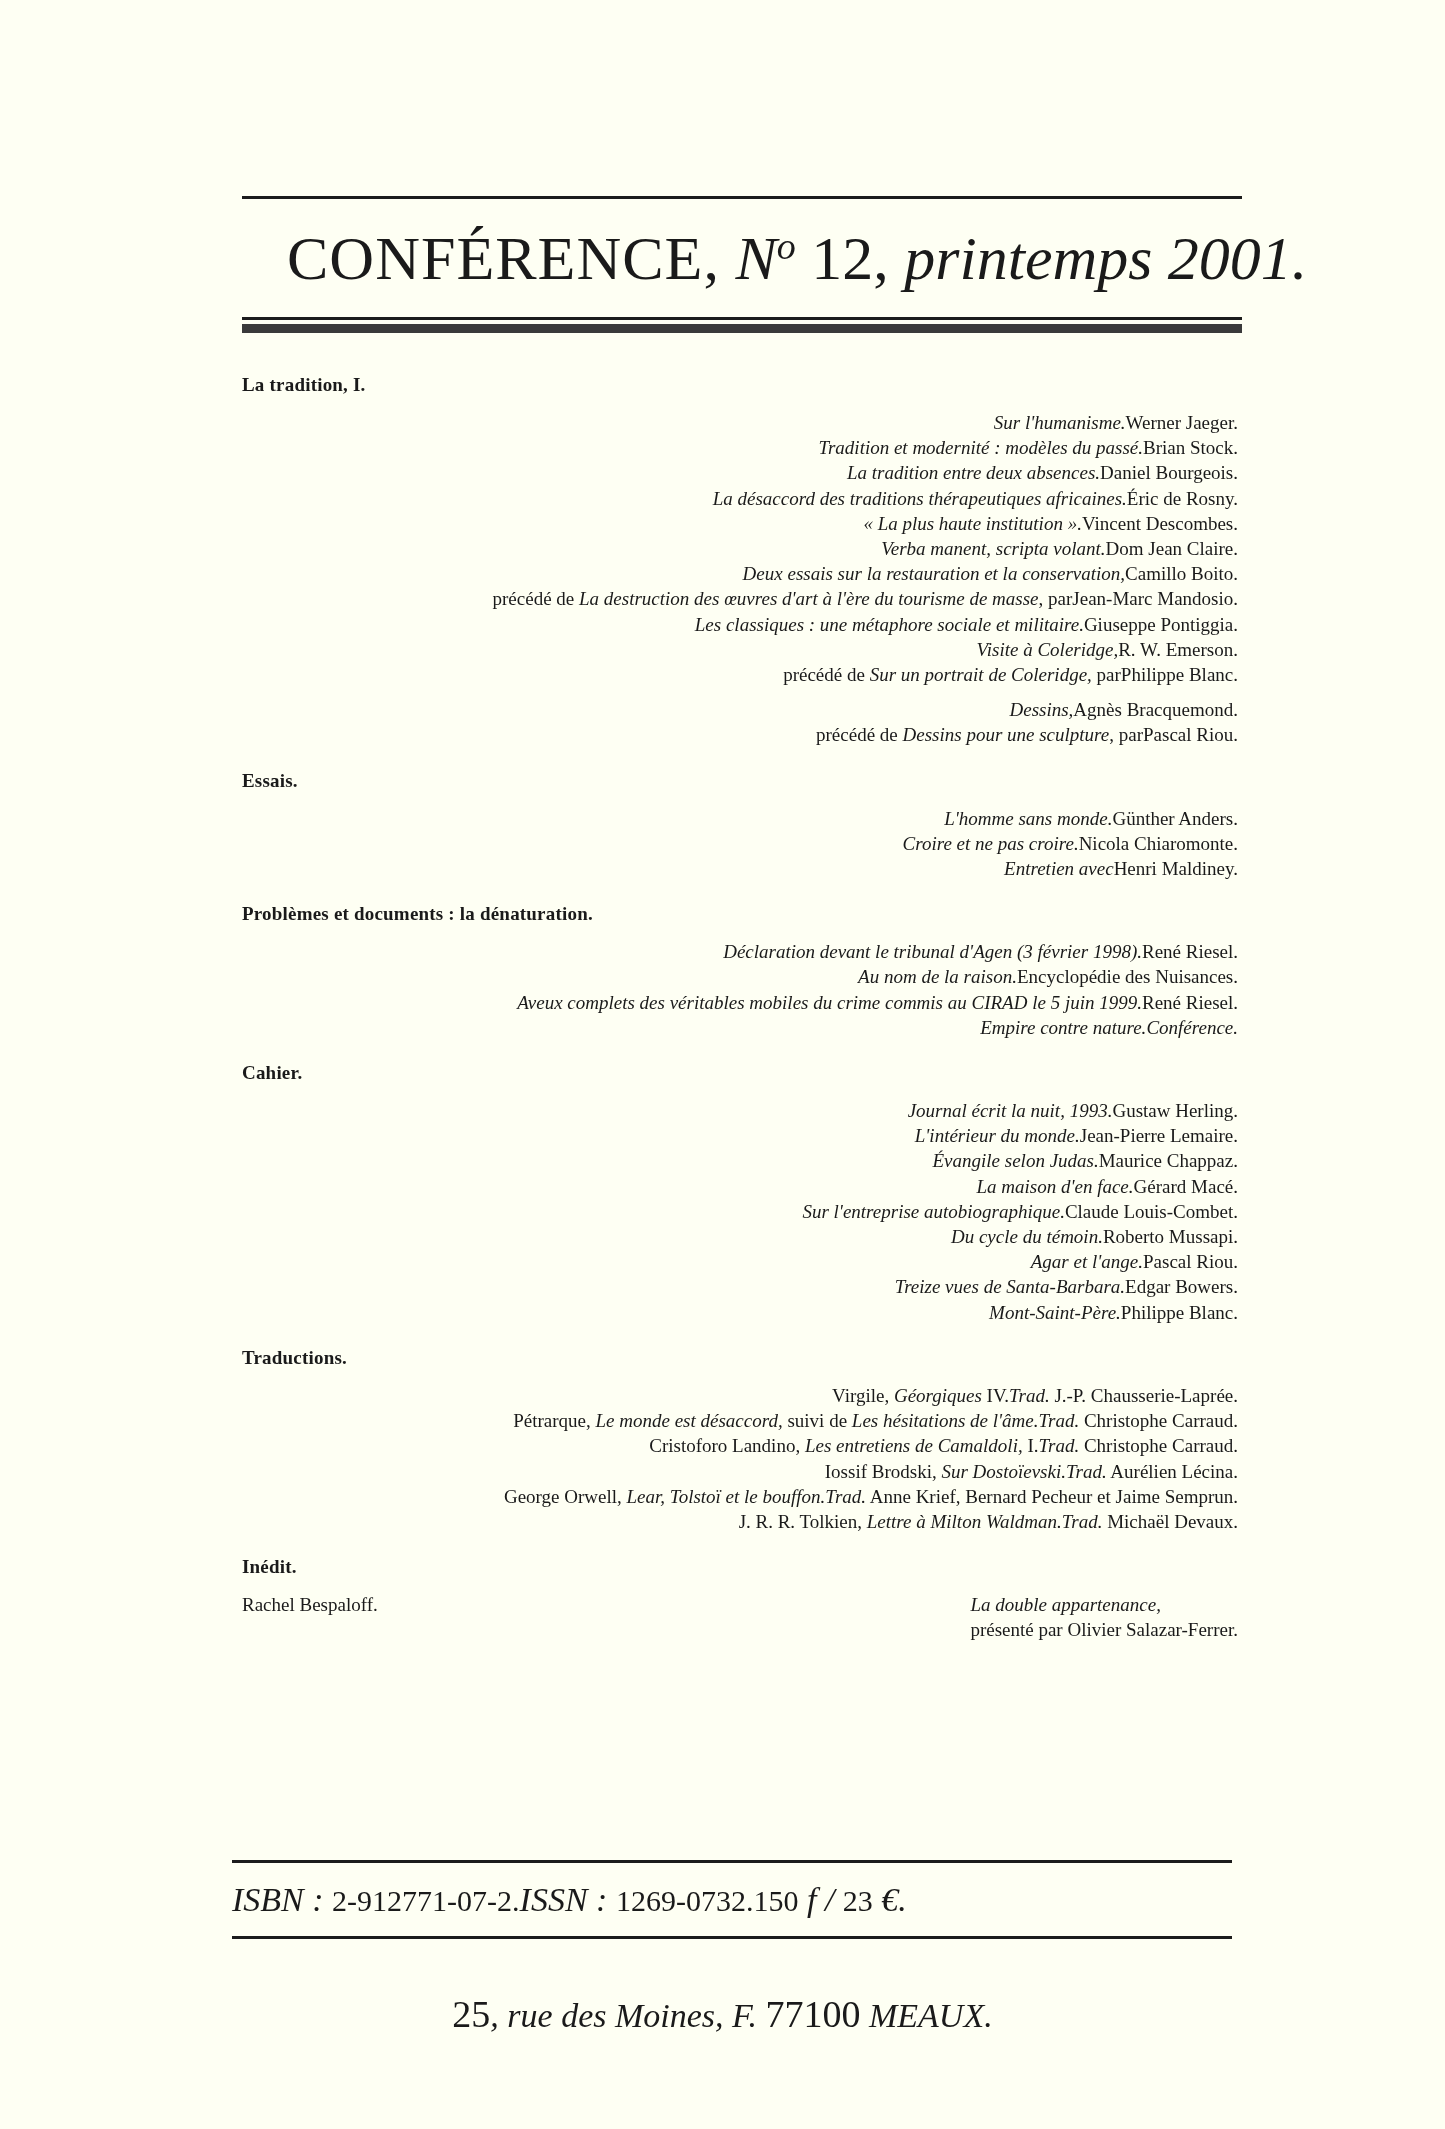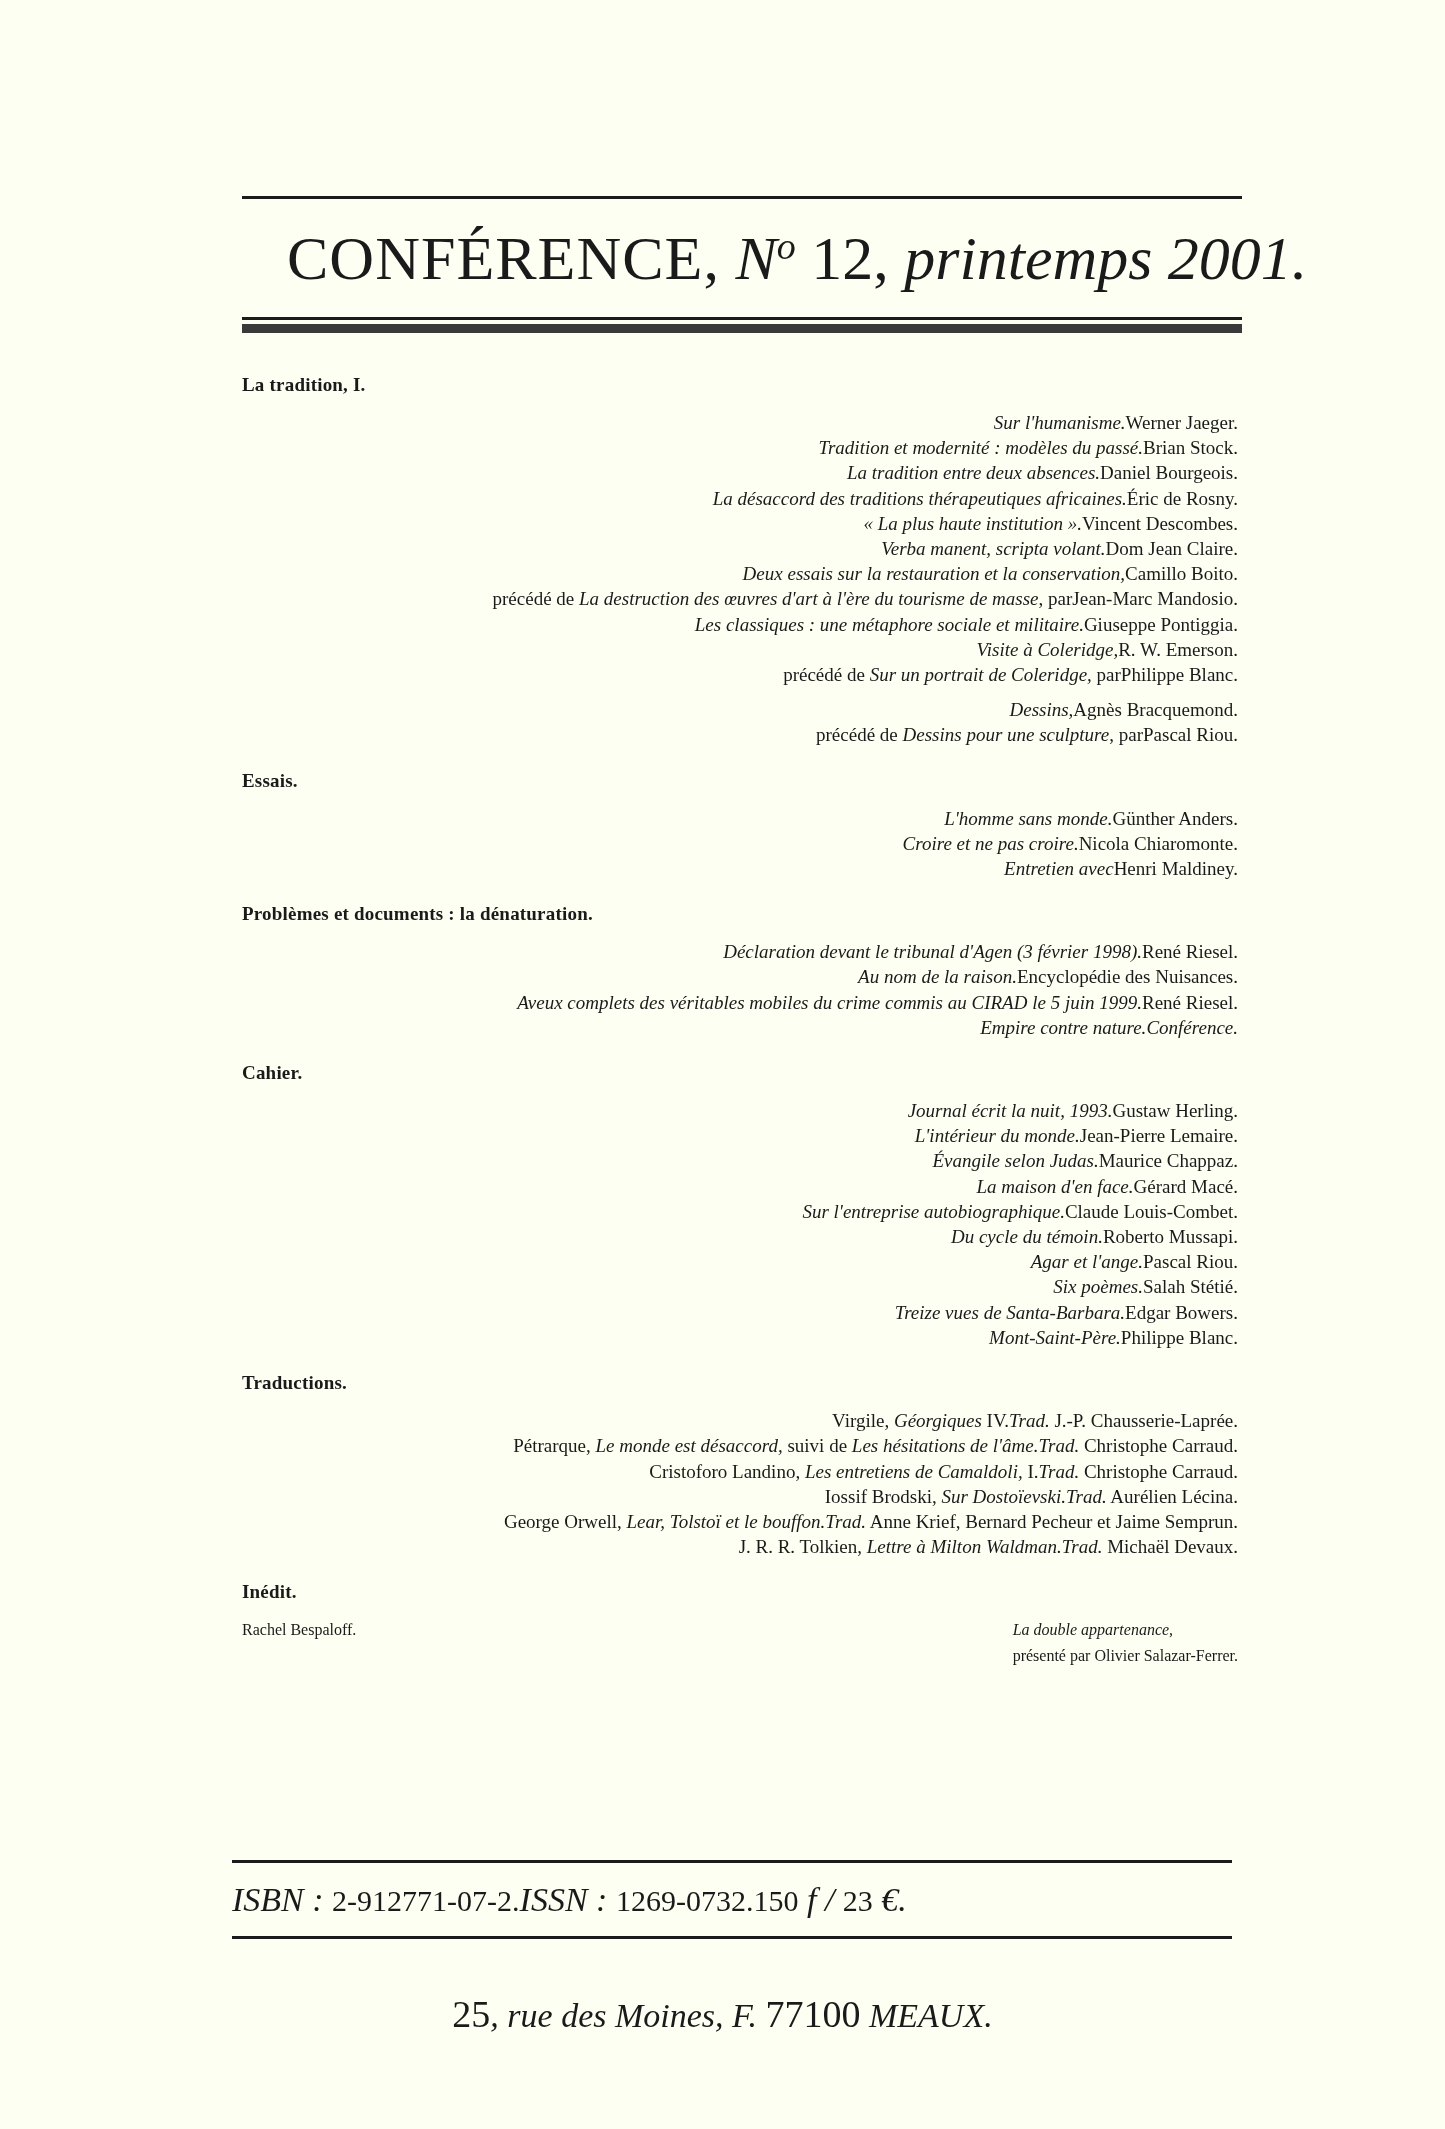--- a/index.html
+++ b/index.html
@@ -36,21 +36,21 @@
   }
   .row {
     display: flex; justify-content: flex-end; align-items: baseline;
     font-size: 19px; line-height: 25.2px; white-space: nowrap;
   }
   .row .left { flex: 0 1 auto; }
   .row .right { flex: 0 0 auto; text-align: right; }
   .i { font-style: italic; }
   .gap { height: 10px; }
 
-  .inedit-row { display: flex; justify-content: space-between; font-size: 16px; line-height: 25.2px; gap: 48px; }
+  .inedit-row { display: flex; justify-content: space-between; font-size: 19px; line-height: 25.2px; gap: 48px; }
   .inedit-right { text-align: left; }
 
   .footer-line {
     position: absolute; left: 232px; top: 1872px; width: 1000px;
     font-size: 34px; line-height: 56px; white-space: nowrap; font-style: italic;
     display: flex; justify-content: flex-start;
   }
   .footer-line .num { font-style: normal; font-size: 30px; }
   .address {
     position: absolute; left: 0; top: 1986px; width: 1445px; text-align: center;
@@ -190,24 +190,20 @@
         <span class="left i">Sur l'entreprise autobiographique.</span>
         <span class="right">Claude Louis-Combet.</span>
       </div>
     <div class="row">
         <span class="left i">Du cycle du témoin.</span>
         <span class="right">Roberto Mussapi.</span>
       </div>
     <div class="row">
         <span class="left i">Agar et l'ange.</span>
         <span class="right">Pascal Riou.</span>
-      </div>
-    <div class="row">
-        <span class="left i">Six poèmes.</span>
-        <span class="right">Salah Stétié.</span>
       </div>
     <div class="row">
         <span class="left i">Treize vues de Santa-Barbara.</span>
         <span class="right">Edgar Bowers.</span>
       </div>
     <div class="row">
         <span class="left i">Mont-Saint-Père.</span>
         <span class="right">Philippe Blanc.</span>
       </div>
   </div>

